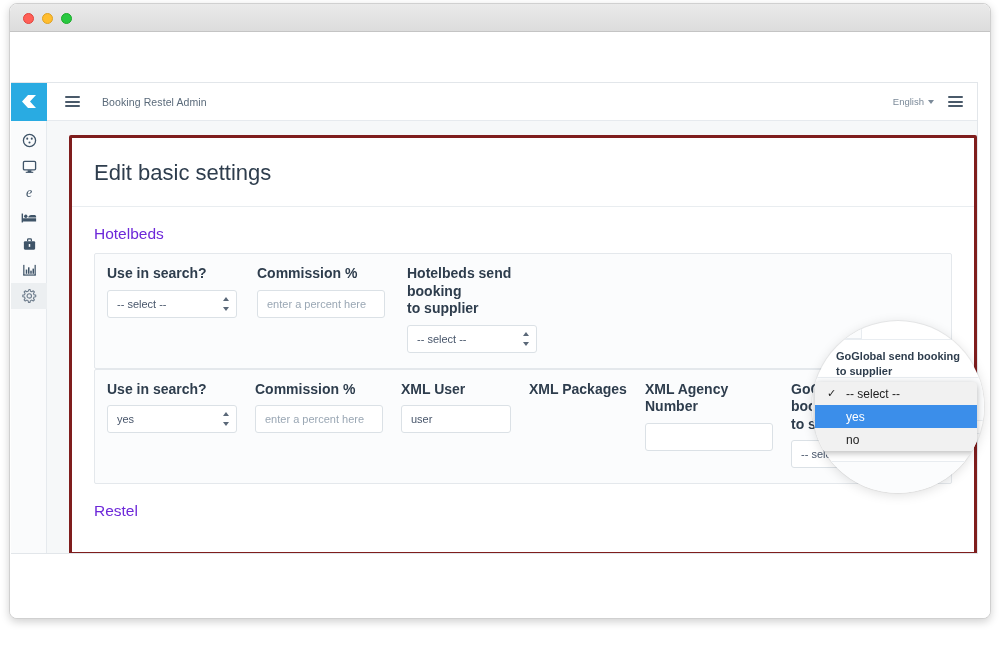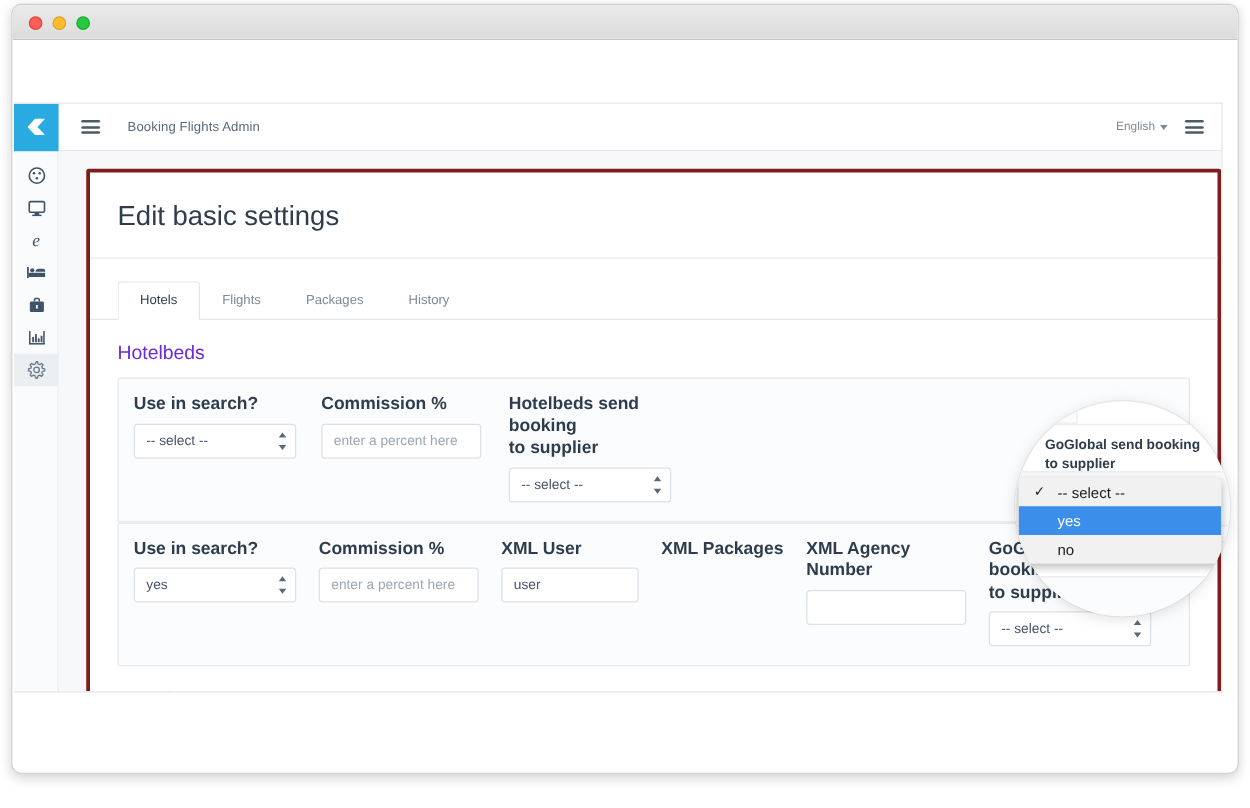--- a/index.html
+++ b/index.html
@@ -353,45 +353,39 @@
           </div>
         </div>
       </div>
 
       <div class="navbar">
         <div class="hamburger">
           <span></span>
             <span></span>
             <span></span>
         </div>
-        <div class="brand-title">Booking Flights Admin</div>
+        <div class="brand-title">Booking Restel Admin</div>
         <div class="nav-right">
           <div class="lang">
             <span>English</span>
             <span class="caret"></span>
           </div>
           <div class="nav-ham">
             <span></span>
               <span></span>
               <span></span>
           </div>
         </div>
       </div>
 
       <div class="content">
         <div class="card">
 
           <div class="page-title">Edit basic settings</div>
 
-          <div class="tabs">
-            <div class="tab active">Hotels</div>
-            <div class="tab">Flights</div>
-            <div class="tab">Packages</div>
-            <div class="tab">History</div>
-          </div>
 
           <div class="section">
             <div class="section-title">Hotelbeds</div>
             <div class="fieldbox">
 
               <div class="field" style="width:150px">
                 <div class="field-label two-line">Use in search?</div>
                 <div class="sel-wrap">
                   <div class="sel" style="width:130px">-- select --</div>
                   <div class="spin">

